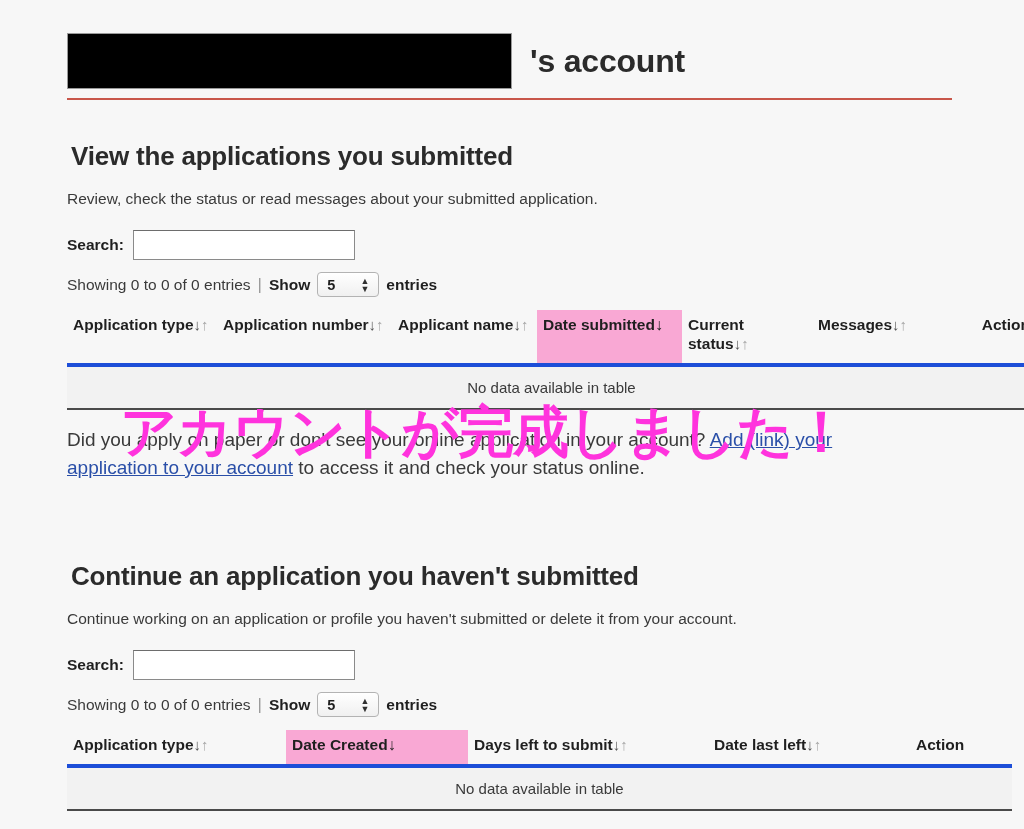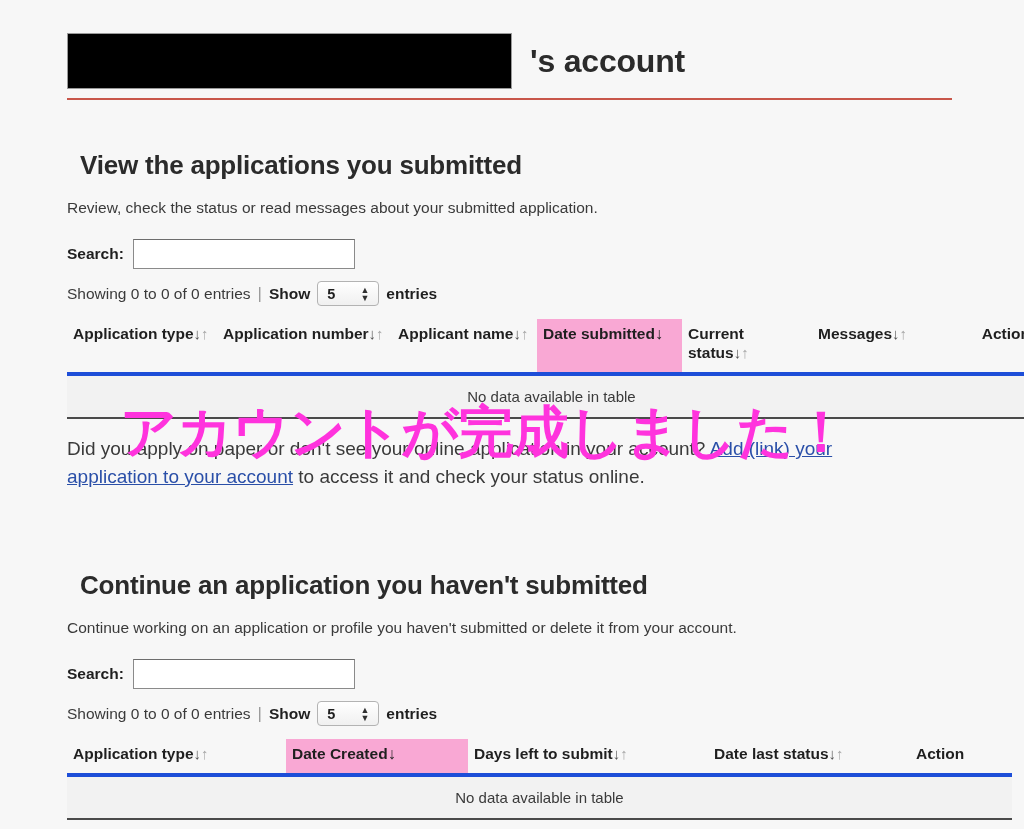--- a/index.html
+++ b/index.html
@@ -64,21 +64,21 @@
     left: 67px;
     width: 885px;
   }
   #section-submitted { top: 138px; }
   #section-continue  { top: 558px; }
 
   h2.section-heading {
     font-size: 26px;
     font-weight: bold;
     color: #2b2b2b;
-    margin: 13px;
+    margin: 4px;
     line-height: 1.15;
     letter-spacing: -0.2px;
   }
   p.section-desc {
     font-size: 15.5px;
     color: #3a3a3a;
     margin: 17px 0 0 0;
     line-height: 1.3;
   }
 
@@ -341,21 +341,21 @@
           <th style="width:207px">
             <span>Application type</span><span class="sort-icon"><span class="dn">↓</span><span class="up">↑</span></span>
           </th>
           <th class="sorted" style="width:170px">
             <span>Date Created</span><span class="sort-icon active">↓</span>
           </th>
           <th style="width:228px">
             <span>Days left to submit</span><span class="sort-icon"><span class="dn">↓</span><span class="up">↑</span></span>
           </th>
           <th style="width:190px">
-            <span>Date last status</span><span class="sort-icon"><span class="dn">↓</span><span class="up">↑</span></span>
+            <span>Date last left</span><span class="sort-icon"><span class="dn">↓</span><span class="up">↑</span></span>
           </th>
           <th style="width:90px">
             <span>Action</span>
           </th>
         </tr>
       </thead>
       <tbody>
         <tr>
           <td class="empty-cell" colspan="5">No data available in table</td>
         </tr>

